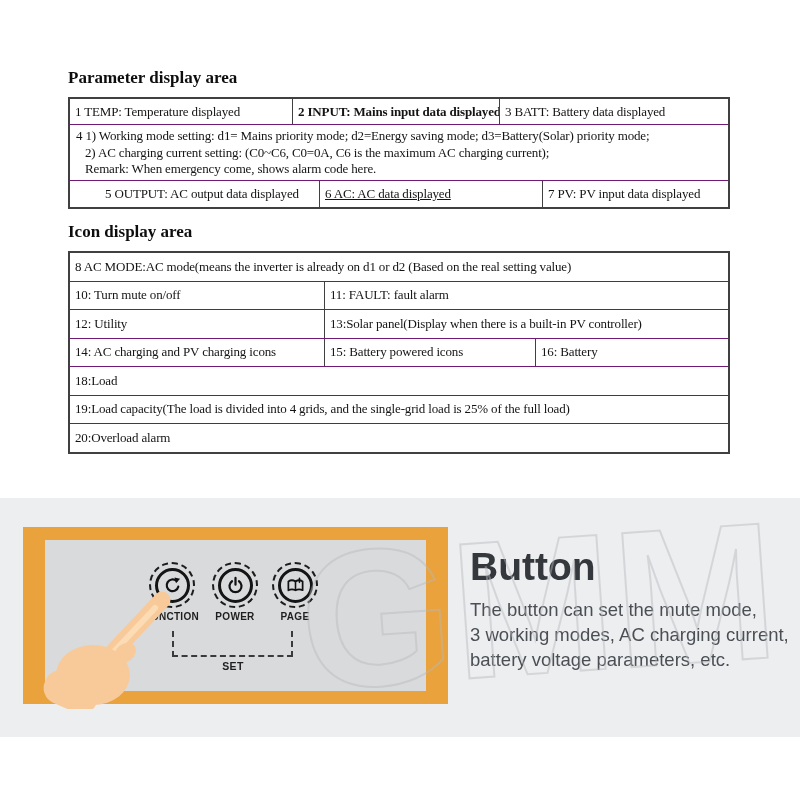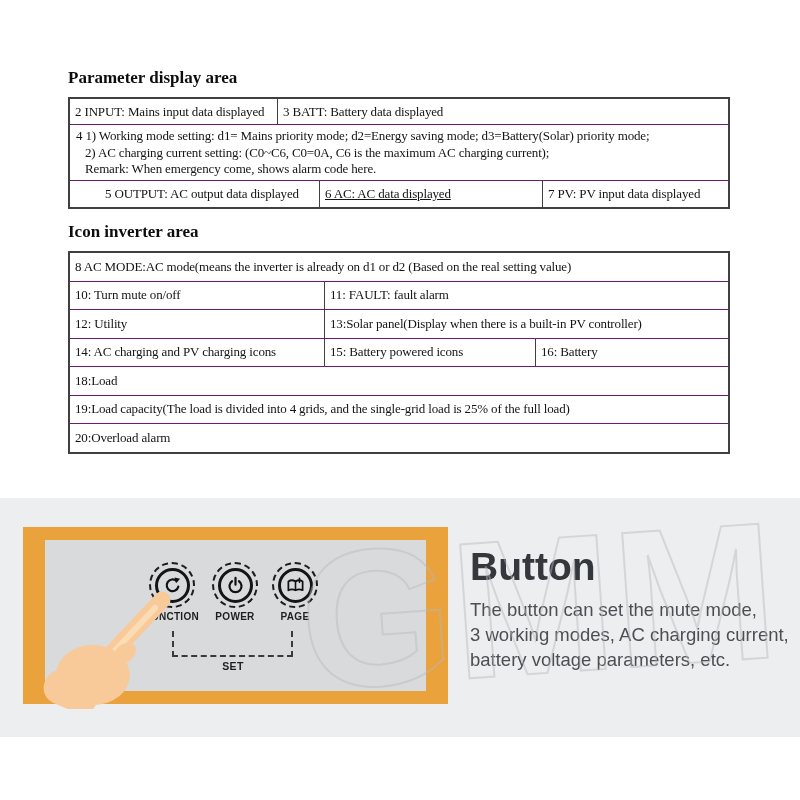--- a/index.html
+++ b/index.html
@@ -19,21 +19,21 @@
     border-left:1px solid #404040; padding:0 5px; display:flex; align-items:center;
     font-size:13px; letter-spacing:-0.15px; color:#141414; white-space:nowrap;
     box-sizing:border-box; overflow:hidden;
   }
   .cell:first-child { border-left:0; }
   .cfl { flex:1; }
   .h26 { height:25px; }
   .h27 { height:26px;padding-left:30px; }
   .h55 { height:55px; }
   .t2 .row { height:27.5px; }
-  .c1a { width:222px; } .c1b { width:207px; }
+  .c1a { width:222px; } .c1b { width:207px;font-weight:bold; }
   .c3a { width:219px; } .c3b { width:223px;text-decoration:underline; }
   .cl  { width:254px; } .cm  { width:211px; }
   .multi { display:block; padding:3px 6px; line-height:16.5px; white-space:normal; }
   .multi .ind { padding-left:9px; }
 
   
   .band {
     position:absolute; left:0; top:498px; width:800px; height:239px;
     background:#edeef0; font-family:"Liberation Sans", sans-serif;
   }
@@ -80,38 +80,39 @@
 </style>
 </head>
 <body>
 
 <div class="doc">
 
   <div class="sec-h">Parameter display area</div>
 
   <div class="tbl t1">
     <div class="row h26">
+      <div class="cell c1a">1 TEMP:  Temperature displayed</div>
       <div class="cell c1b">2 INPUT: Mains input data displayed</div>
       <div class="cell cfl">3 BATT: Battery data displayed</div>
     </div>
     <div class="row h55">
       <div class="cell cfl multi">
         <div>4 1) Working mode setting: d1= Mains priority mode; d2=Energy saving mode; d3=Battery(Solar) priority mode;</div>
         <div class="ind">2) AC charging current setting: (C0~C6, C0=0A, C6 is the maximum AC charging current);</div>
         <div class="ind">Remark: When emergency come, shows alarm code here.</div>
       </div>
     </div>
     <div class="row h27">
       <div class="cell c3a">5 OUTPUT: AC output data displayed</div>
       <div class="cell c3b">6 AC: AC data displayed</div>
       <div class="cell cfl">7 PV: PV input data displayed</div>
     </div>
   </div>
 
-  <div class="sec-h second">Icon inverter area</div>
+  <div class="sec-h second">Icon display area</div>
 
   <div class="tbl t2">
     <div class="row">
       <div class="cell cfl">8 AC  MODE:AC mode(means the inverter is already on d1 or d2 (Based on the real setting value)</div>
     </div>
     <div class="row">
       <div class="cell cl">10: Turn mute on/off</div>
       <div class="cell cfl">11: FAULT:   fault alarm</div>
     </div>
     <div class="row">

